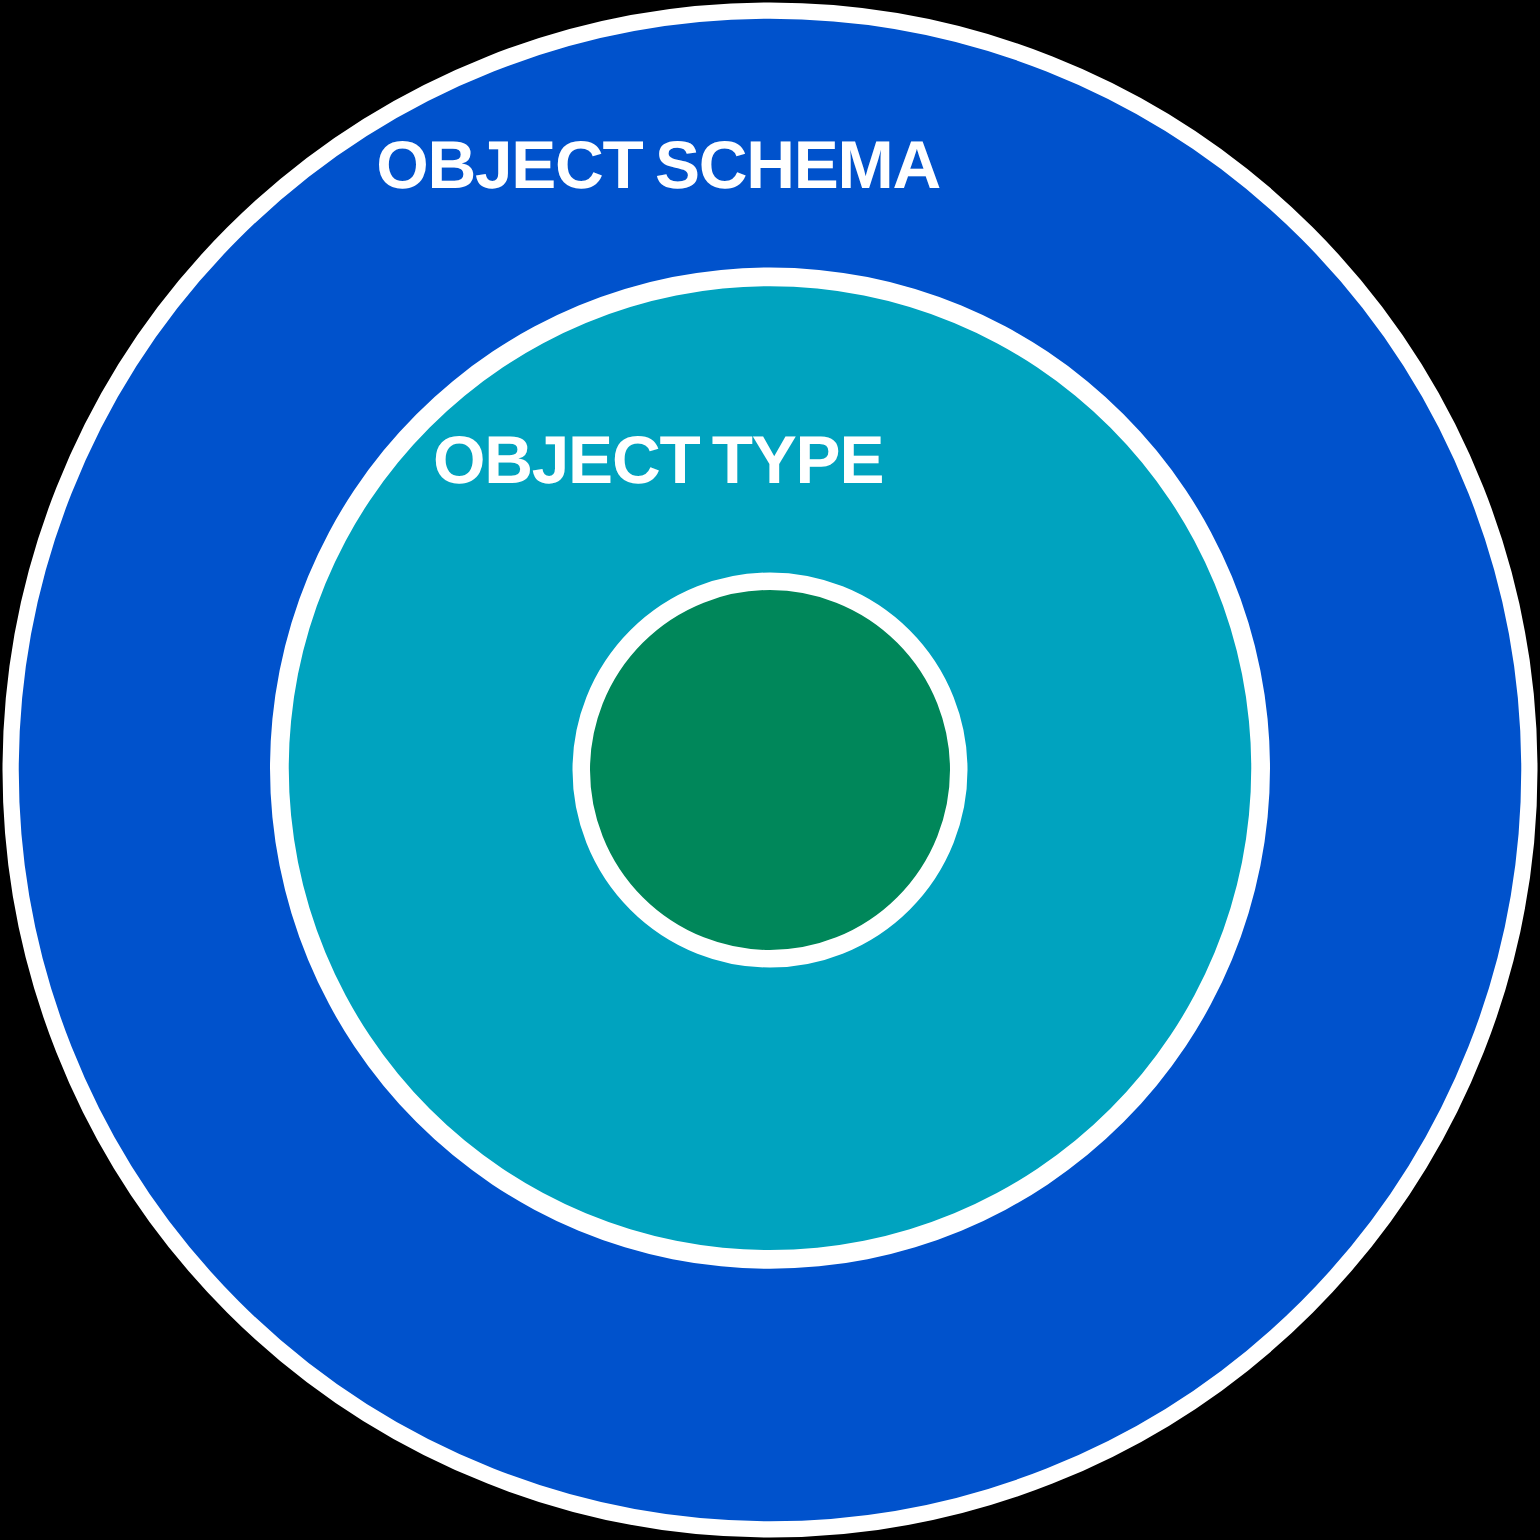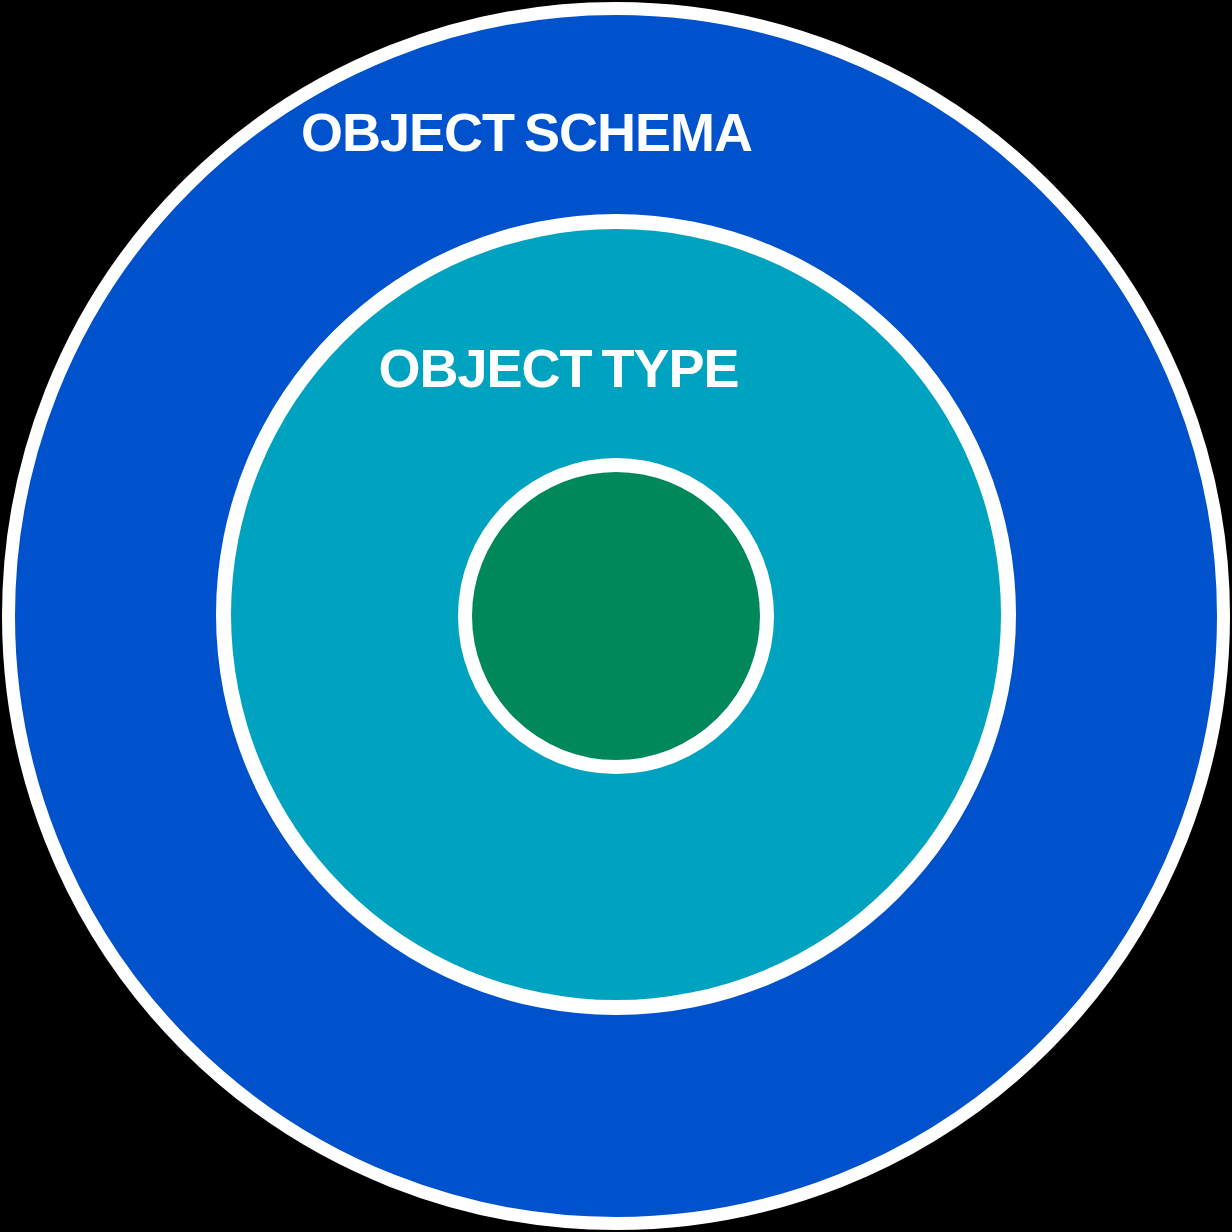--- a/index.html
+++ b/index.html
@@ -60,21 +60,20 @@
     white-space: nowrap;
     user-select: none;
   }
   .label-schema {
     top: 105px;
     font-size: 54px;
   }
   .label-type {
     top: 341px;
     font-size: 54px;
-    padding-left: 32px;
   }
   .label-object {
     top: 589px;
     font-size: 50px;
   }
 </style>
 </head>
 <body>
 
 <div class="diagram" style="background-color: rgb(0, 0, 0);">

